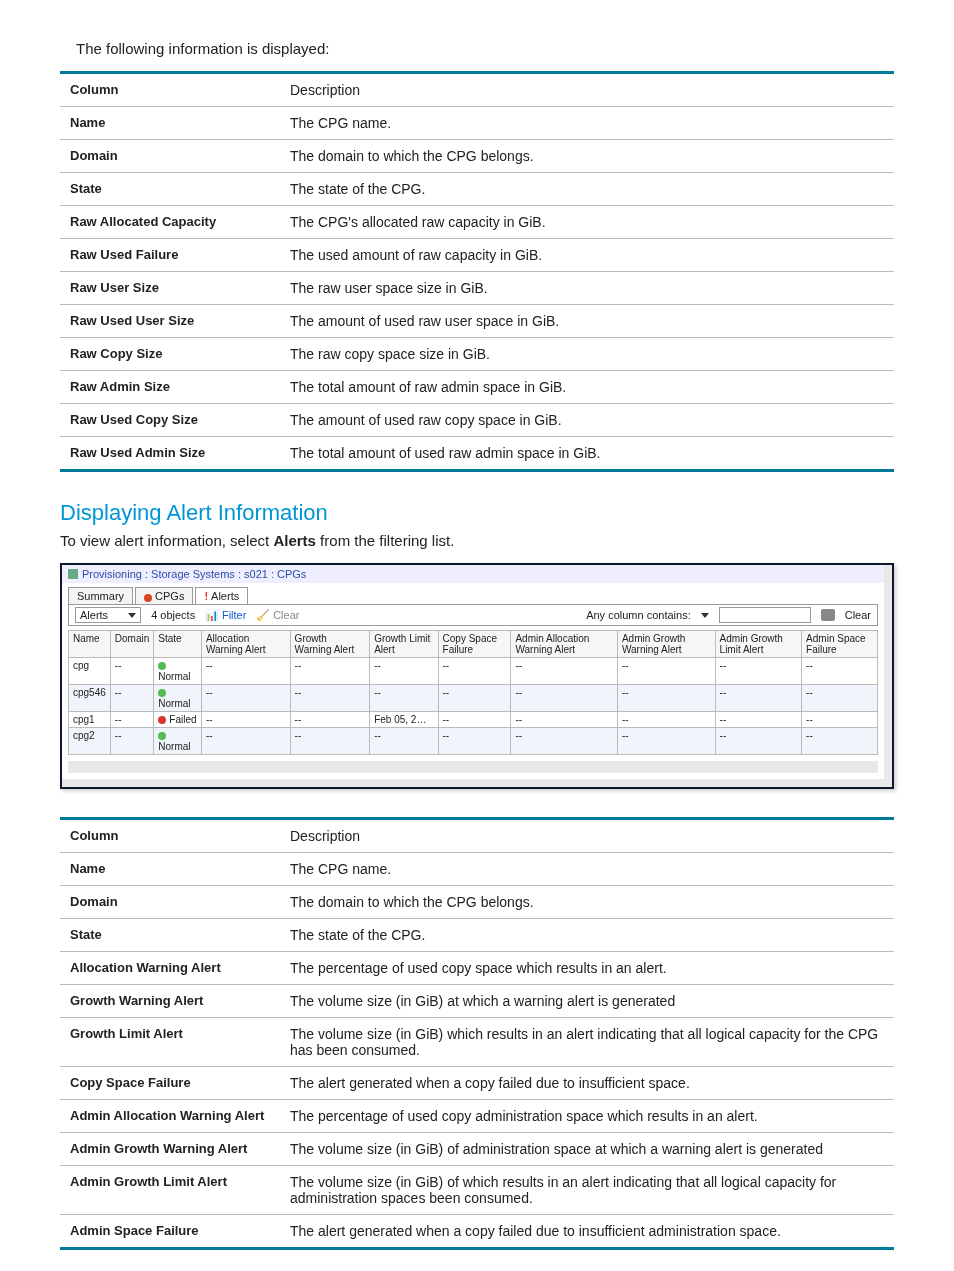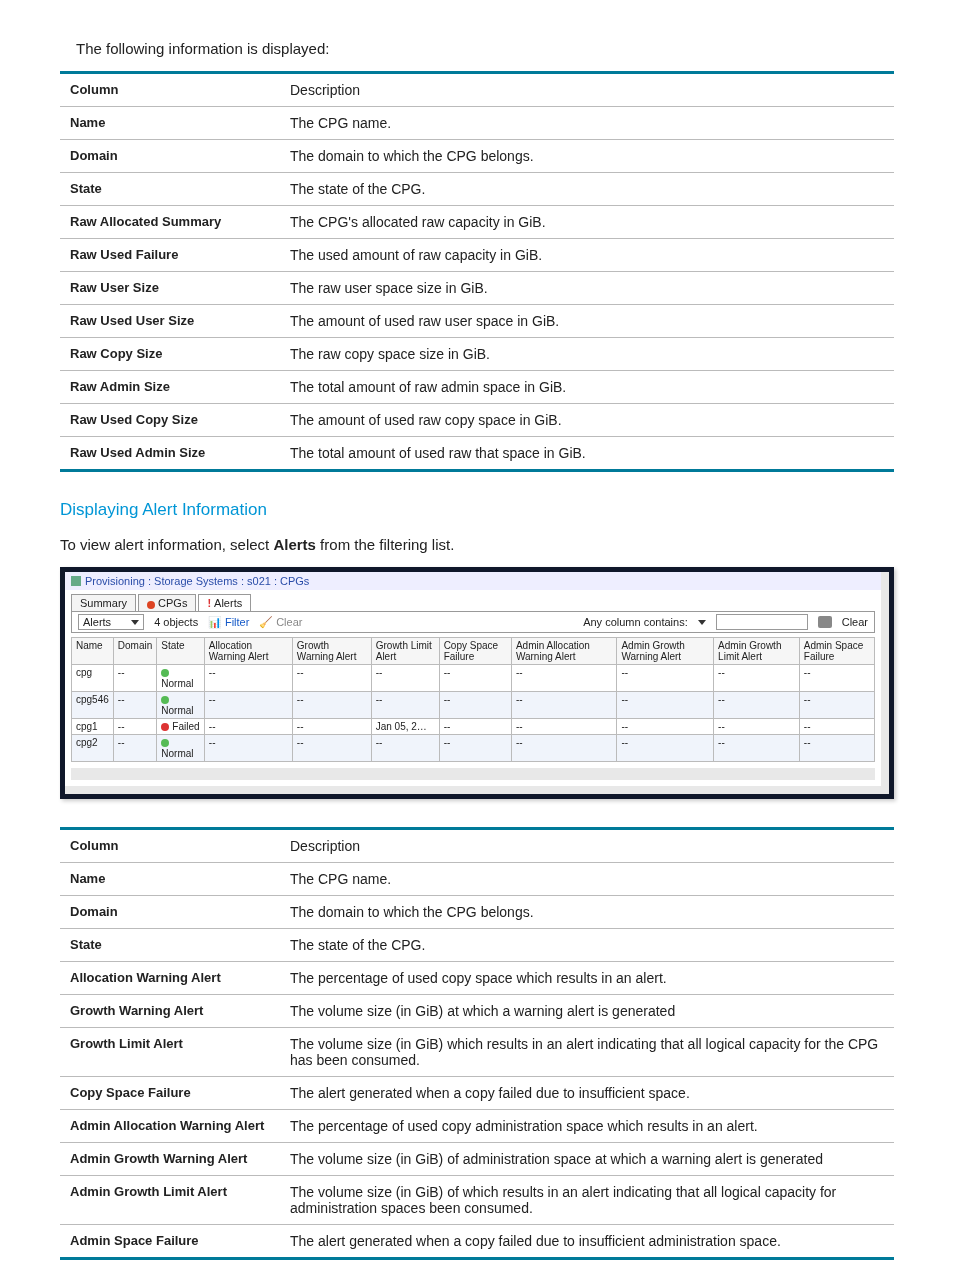--- a/index.html
+++ b/index.html
@@ -2,23 +2,23 @@
 <html><head>
 <meta charset="utf-8">
 <style>
 body{font-family:Arial,Helvetica,sans-serif;font-size:14px;color:#222;margin:0;padding:40px 60px;background:#fff}
 .lead{font-size:15px;margin:0 16px 14px}
 table.desc{width:100%;border-collapse:collapse;border-top:3px solid #007a99;border-bottom:3px solid #007a99;margin-bottom:28px}
 table.desc th,table.desc td{text-align:left;padding:8px 10px;border-bottom:1px solid #bbb;vertical-align:top}
 table.desc th{font-weight:normal;font-size:14px}
 table.desc .col1{width:200px;font-weight:bold;font-size:13px}
 table.desc .col2{font-size:14px}
-h2.sub{color:#0096d6;font-weight:normal;font-size:17px;margin:22px 0 16px}
+h2.sub{color:#0096d6;font-weight:normal;font-size:22px;margin:22px 0 6px}
 .para{font-size:15px;margin:0 0 14px}
-.shot{border:5px solid #0f172a;box-shadow:2px 2px 4px #ccc;margin:10px 0 28px;font-family:Tahoma,Arial,sans-serif;font-size:11px;background:#fff}
+.shot{border:2px solid #0f172a;box-shadow:2px 2px 4px #ccc;margin:10px 0 28px;font-family:Tahoma,Arial,sans-serif;font-size:11px;background:#fff}
 .shot .inner{border-right:8px solid #e8e8e8;border-bottom:8px solid #e8e8e8}
 .crumb{background:#eef;padding:3px 6px;color:#2a4da8;font-size:11px;display:flex;align-items:center;gap:4px}
 .crumb .ico{display:inline-block;width:10px;height:10px;background:#6a8}
 .tabs{display:flex;padding:4px 6px 0;gap:2px;background:#fff}
 .tab{border:1px solid #999;border-bottom:none;padding:2px 8px;font-size:11px;background:#f4f4f4;display:flex;align-items:flex-end;gap:3px}
 .tab.active{background:#fff}
 .dot-r{width:8px;height:8px;border-radius:50%;background:#d42}
 .bang{color:#d33;font-weight:bold}
 .bar{display:flex;align-items:center;gap:10px;border:1px solid #999;padding:2px 6px;margin:0 6px}
 .sel{border:1px solid #999;padding:1px 4px;display:flex;align-items:center;gap:20px}
@@ -56,21 +56,21 @@
       </tr>
       <tr>
         <td class="col1">Domain</td>
         <td class="col2">The domain to which the CPG belongs.</td>
       </tr>
       <tr>
         <td class="col1">State</td>
         <td class="col2">The state of the CPG.</td>
       </tr>
       <tr>
-        <td class="col1">Raw Allocated Summary</td>
+        <td class="col1">Raw Allocated Capacity</td>
         <td class="col2">The CPG's allocated raw capacity in GiB.</td>
       </tr>
       <tr>
         <td class="col1">Raw Used Failure</td>
         <td class="col2">The used amount of raw capacity in GiB.</td>
       </tr>
       <tr>
         <td class="col1">Raw User Size</td>
         <td class="col2">The raw user space size in GiB.</td>
       </tr>
@@ -85,21 +85,21 @@
       <tr>
         <td class="col1">Raw Admin Size</td>
         <td class="col2">The total amount of raw admin space in GiB.</td>
       </tr>
       <tr>
         <td class="col1">Raw Used Copy Size</td>
         <td class="col2">The amount of used raw copy space in GiB.</td>
       </tr>
       <tr>
         <td class="col1">Raw Used Admin Size</td>
-        <td class="col2">The total amount of used raw that space in GiB.</td>
+        <td class="col2">The total amount of used raw admin space in GiB.</td>
       </tr>
     </tbody>
 </table>
 
 <h2 class="sub">Displaying Alert Information</h2>
 <p class="para">
 <span>To view alert information, select </span><b>Alerts</b><span> from the filtering list.</span>
 </p>
 
 <div class="shot">
@@ -178,21 +178,21 @@
             <td>--</td>
             <td>--</td>
             <td>--</td>
           </tr>
           <tr>
             <td>cpg1</td>
             <td>--</td>
             <td><span class="sdot rfail"></span>Failed</td>
             <td>--</td>
             <td>--</td>
-            <td>Jan 05, 2…</td>
+            <td>Feb 05, 2…</td>
             <td>--</td>
             <td>--</td>
             <td>--</td>
             <td>--</td>
             <td>--</td>
           </tr>
           <tr>
             <td>cpg2</td>
             <td>--</td>
             <td><span class="sdot g"></span>Normal</td>

